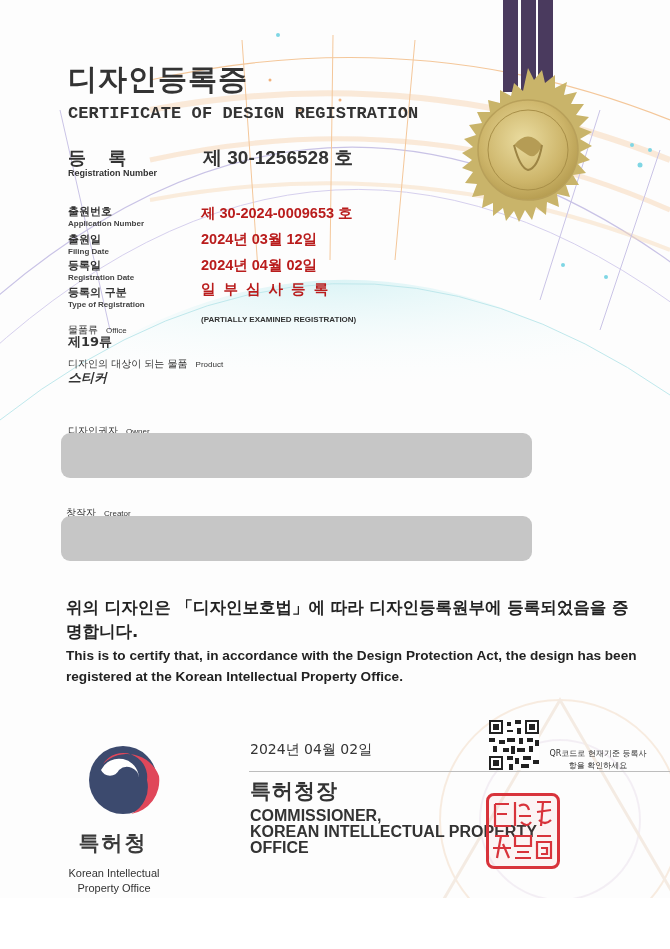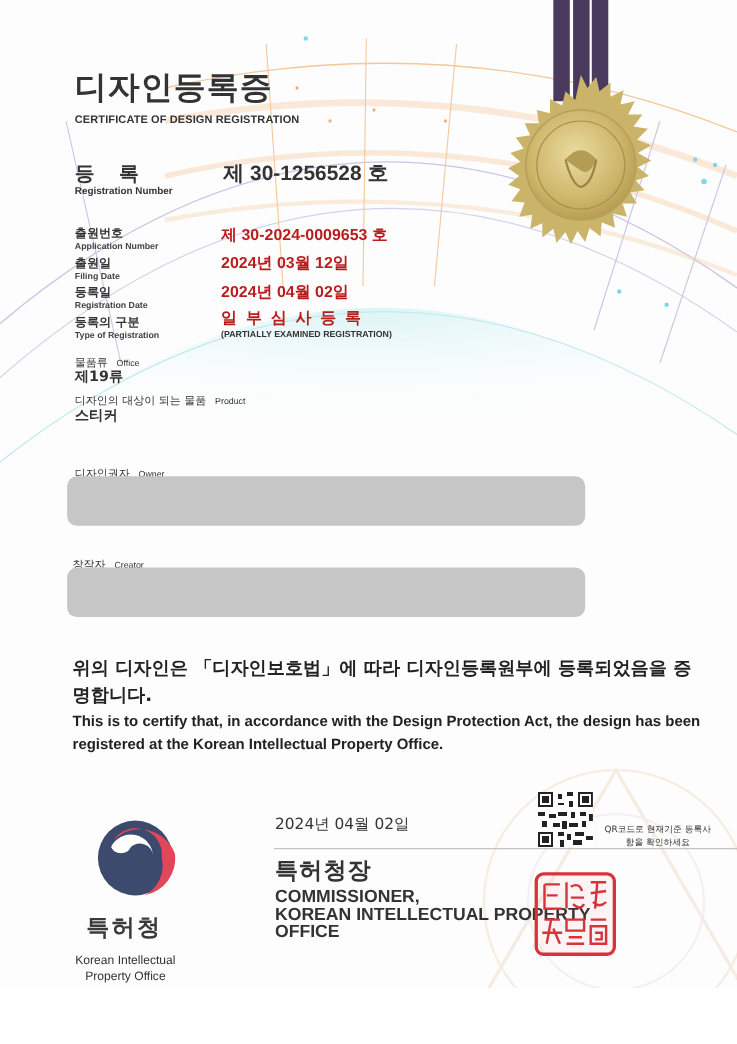--- a/index.html
+++ b/index.html
@@ -7,21 +7,21 @@
     body { font-family: "DejaVu Sans", "Liberation Sans", sans-serif; color: #2a2a2a; position: relative; }
 
     .page { position: absolute; left: 0; top: 0; width: 670px; height: 898px; overflow: hidden; background: #fdfdfd; }
 
     
     .bg-svg { position: absolute; left: 0; top: 0; width: 670px; height: 949px; }
 
     .abs { position: absolute; white-space: nowrap; }
 
     .title-ko { left: 68px; top: 60px; font-size: 29px; font-weight: bold; color: #333; letter-spacing: 1px; }
-    .title-en { left: 68px; top: 104px; font-size: 10px; font-weight: bold; color: #333; letter-spacing: 0.1px; font-family: Liberation Sans, sans-serif; }
+    .title-en { left: 68px; top: 104px; font-size: 17px; font-weight: bold; color: #333; letter-spacing: 0.1px; font-family: Liberation Mono, monospace; }
 
     .reg-label-ko { left: 68px; top: 146px; font-size: 18px; font-weight: bold; color: #333; letter-spacing: 8px; }
     .reg-label-en { left: 68px; top: 168px; font-size: 9px; font-weight: bold; color: #333; font-family: "Liberation Sans", sans-serif; }
     .reg-value { left: 203px; top: 145px; font-size: 19px; font-weight: bold; color: #333; font-family: "Liberation Sans", sans-serif; }
 
     .field-ko { font-size: 11px; font-weight: bold; color: #333; }
     .field-en { font-size: 8px; font-weight: bold; color: #444; font-family: "Liberation Sans", sans-serif; }
     .field-val { font-size: 14.5px; font-weight: bold; color: #b91c1c; font-family: "Liberation Sans", sans-serif; }
     .field-sub { font-size: 8px; font-weight: bold; color: #333; font-family: "Liberation Sans", sans-serif; }
 
@@ -132,31 +132,31 @@
   <div class="abs field-en" style="left:68px; top:247px;">Filing Date</div>
   <div class="abs field-val" style="left:201px; top:230px;">2024년 03월 12일</div>
 
   <div class="abs field-ko" style="left:68px; top:258px;">등록일</div>
   <div class="abs field-en" style="left:68px; top:273px;">Registration Date</div>
   <div class="abs field-val" style="left:201px; top:256px;">2024년 04월 02일</div>
 
   <div class="abs field-ko" style="left:68px; top:285px;">등록의 구분</div>
   <div class="abs field-en" style="left:68px; top:300px;">Type of Registration</div>
   <div class="abs field-val" style="left:201px; top:280px; letter-spacing: 2px;">일 부 심 사 등 록</div>
-  <div class="abs field-sub" style="left:201px; top:299px;">(PARTIALLY EXAMINED REGISTRATION)</div>
+  <div class="abs field-sub" style="left:201px; top:315px;">(PARTIALLY EXAMINED REGISTRATION)</div>
 
   <div class="abs" style="left:68px; top:318px;">
     <span class="small-label">물품류</span><span class="small-en">Office</span>
   </div>
   <div class="abs class-val" style="left:68px; top:333px;">제19류</div>
 
   <div class="abs" style="left:68px; top:352px;">
     <span class="small-label">디자인의 대상이 되는 물품</span><span class="small-en">Product</span>
   </div>
-  <div class="abs class-val" style="left:68px; top:369px;">스티커</div>
+  <div class="abs class-val" style="left:68px; top:369px;font-style:italic;">스티커</div>
 
   <div class="abs" style="left:68px; top:419px;">
     <span class="small-label">디자인권자</span><span class="small-en">Owner</span>
   </div>
   <div class="redacted" style="top:433px;"></div>
 
   <div class="abs" style="left:66px; top:501px;">
     <span class="small-label">창작자</span><span class="small-en">Creator</span>
   </div>
   <div class="redacted" style="top:516px;"></div>

